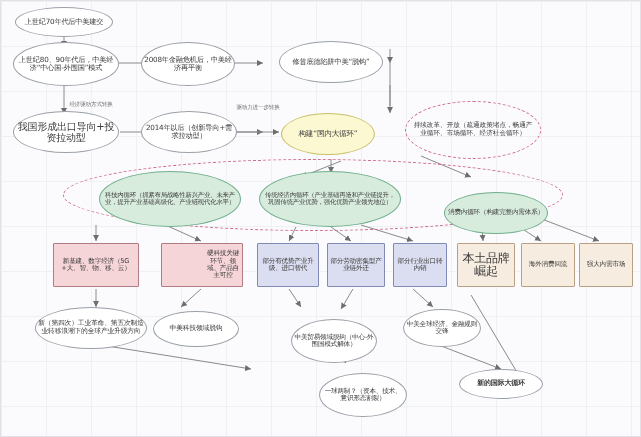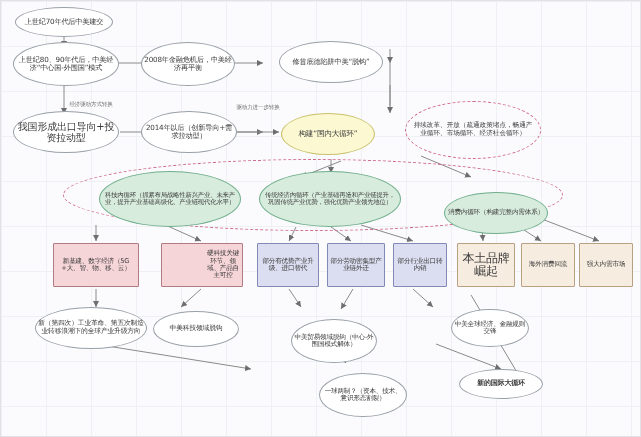--- a/index.html
+++ b/index.html
@@ -215,21 +215,21 @@
   </div>
 
   <div class="node ell" style="left:152px;top:310px;width:86px;height:36px;font-size:6.8px;">
     <span>中美科技领域脱钩</span>
   </div>
 
   <div class="node ell" style="left:290px;top:318px;width:86px;height:44px;font-size:6.6px;">
     <span>中美贸易领域脱钩（中心-外围国模式解体）</span>
   </div>
 
-  <div class="node ell" style="left:402px;top:308px;width:78px;height:38px;font-size:6.6px;margin-left:48px;">
+  <div class="node ell" style="left:402px;top:308px;width:78px;height:38px;font-size:6.6px;">
     <span>中美全球经济、金融规则交锋</span>
   </div>
 
   <div class="node ell" style="left:318px;top:372px;width:88px;height:44px;font-size:6.6px;">
     <span>一球两制？（资本、技术、意识形态割裂）</span>
   </div>
 
   <div class="node ell" style="left:458px;top:368px;width:84px;height:30px;font-size:7px;font-weight:bold;">
     <span>新的国际大循环</span>
   </div>

